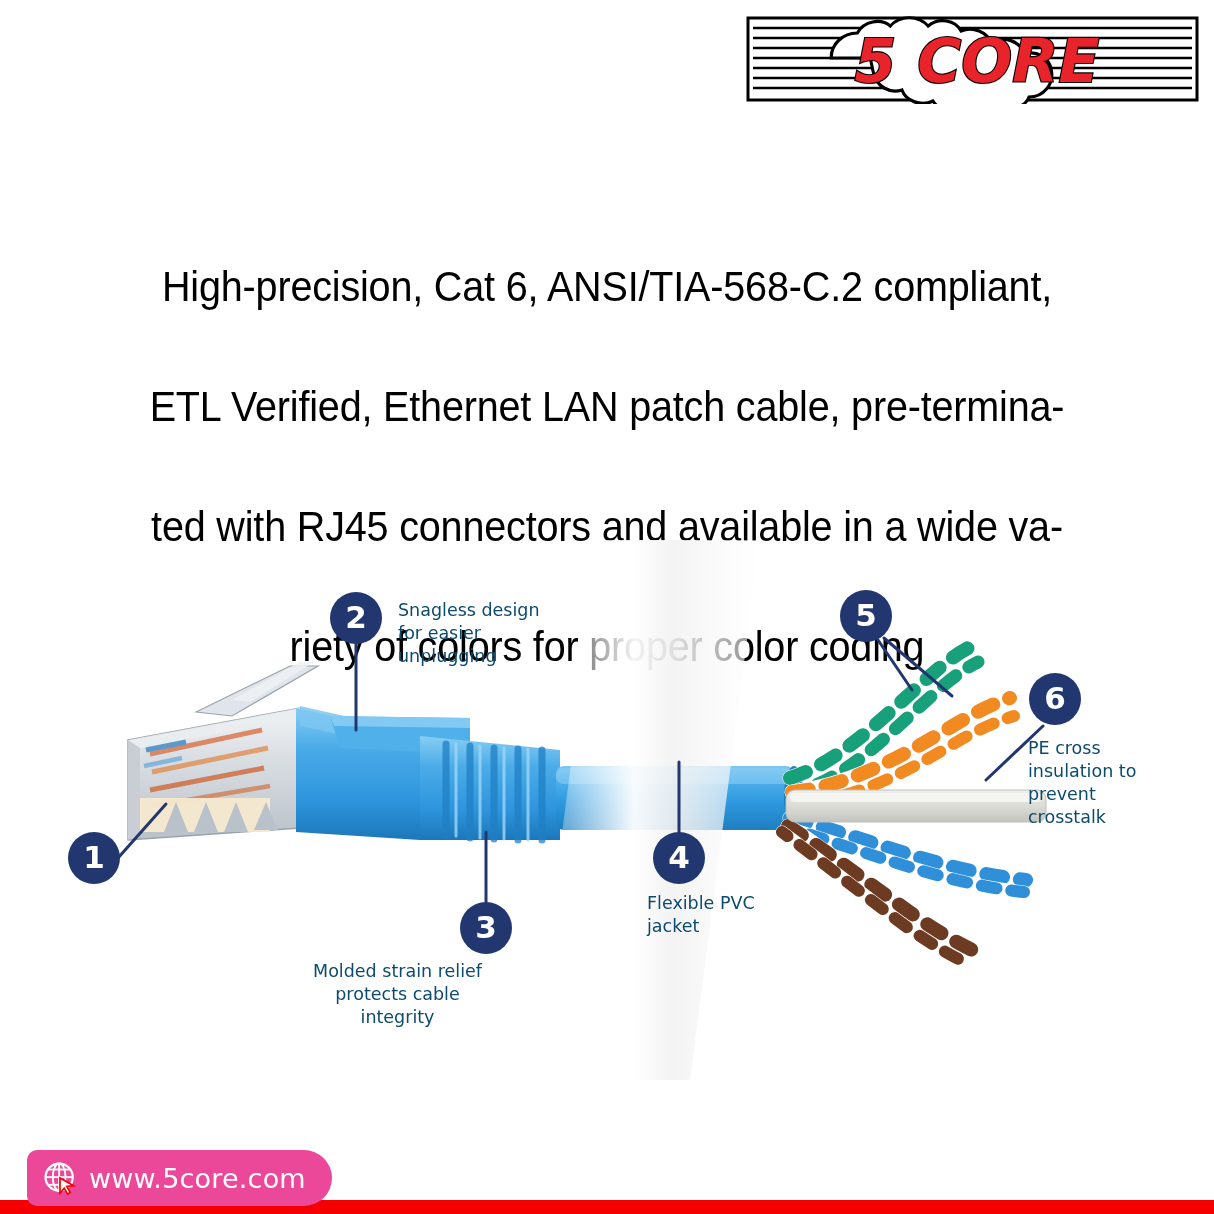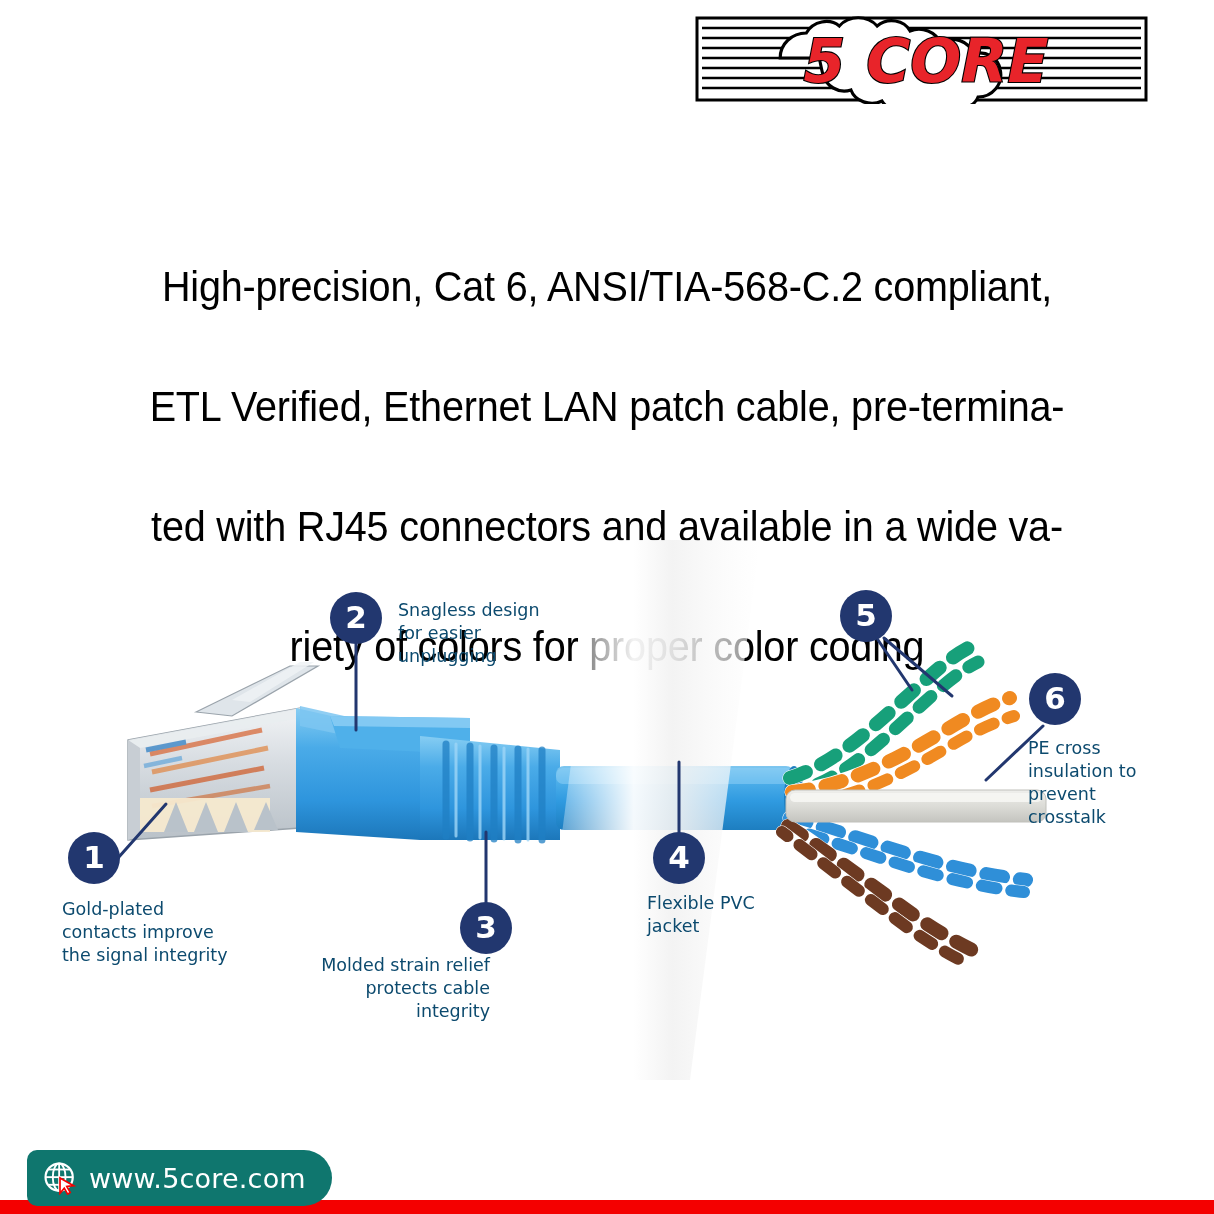--- a/index.html
+++ b/index.html
@@ -6,21 +6,21 @@
   body{
     width:1214px;height:1214px;
     background:#ffffff;
     font-family:"Liberation Sans", sans-serif;
     overflow:hidden;
     position:relative;
   }
 
   
   #logo-area{
-    position:absolute; left:694px; top:14px;
+    position:absolute; left:745px; top:14px;
     width:455px; height:90px;
   }
   #logo-svg{display:block;width:455px;height:90px;}
 
   
   #headline{
     position:absolute; left:50px; top:196px; width:1114px;
     text-align:center;
     color:#000000;
     font-size:43px;
@@ -63,40 +63,40 @@
     white-space:pre-line;
   }
 
   #callout-1{left:68px;top:292px;}
   #callout-1 .cl-text{margin-top:14px;margin-left:-6px;}
 
   #callout-2{left:330px;top:52px;display:flex;gap:16px;align-items:flex-start;}
   #callout-2 .cl-text{margin-top:7px;}
 
   #callout-3{left:460px;top:362px;}
-  #callout-3 .cl-text{margin-top:0;text-align:right;width:185px;margin-left:-155px;}
+  #callout-3 .cl-text{margin-top:6px;text-align:center;width:185px;margin-left:-155px;}
 
   #callout-4{left:653px;top:292px;}
   #callout-4 .cl-text{margin-top:8px;margin-left:-6px;}
 
   #callout-5{left:840px;top:50px;display:flex;gap:16px;align-items:flex-start;}
   #callout-5 .cl-text{margin-top:7px;}
 
   #callout-6{left:1029px;top:133px;}
   #callout-6 .cl-text{margin-top:12px;margin-left:-1px;}
 
   
   #footer-bar{
     position:absolute;left:0;bottom:0;width:1214px;height:14px;
     background:#f40000;
   }
   #footer-badge{
     position:absolute;left:27px;bottom:8px;
     height:56px;
-    background:#0f766e;
+    background:#ec4899;
     border-top-left-radius:10px;
     border-top-right-radius:28px;
     border-bottom-left-radius:10px;
     border-bottom-right-radius:28px;
     display:flex;align-items:center;gap:12px;
     padding:0 26px 0 16px;
     box-sizing:border-box;
   }
   #globe-icon{width:34px;height:34px;display:block;flex:none;}
   #footer-url{
@@ -300,23 +300,20 @@
         <line x1="679" y1="292" x2="679" y2="222"></line>
         <line x1="878" y1="100" x2="912" y2="150"></line>
         <line x1="884" y1="98" x2="952" y2="156"></line>
         <line x1="1043" y1="186" x2="986" y2="240"></line>
       </g>
     </svg>
   </div>
 
   <div class="callout" id="callout-1">
     <div class="badge">1</div>
-    <div class="cl-text">Gold-plated
-contacts improve
-the signal integrity</div>
   </div>
 
   <div class="callout" id="callout-2">
     <div class="badge">2</div>
     <div class="cl-text">Snagless design
 for easier
 unplugging</div>
   </div>
 
   <div class="callout" id="callout-3">

